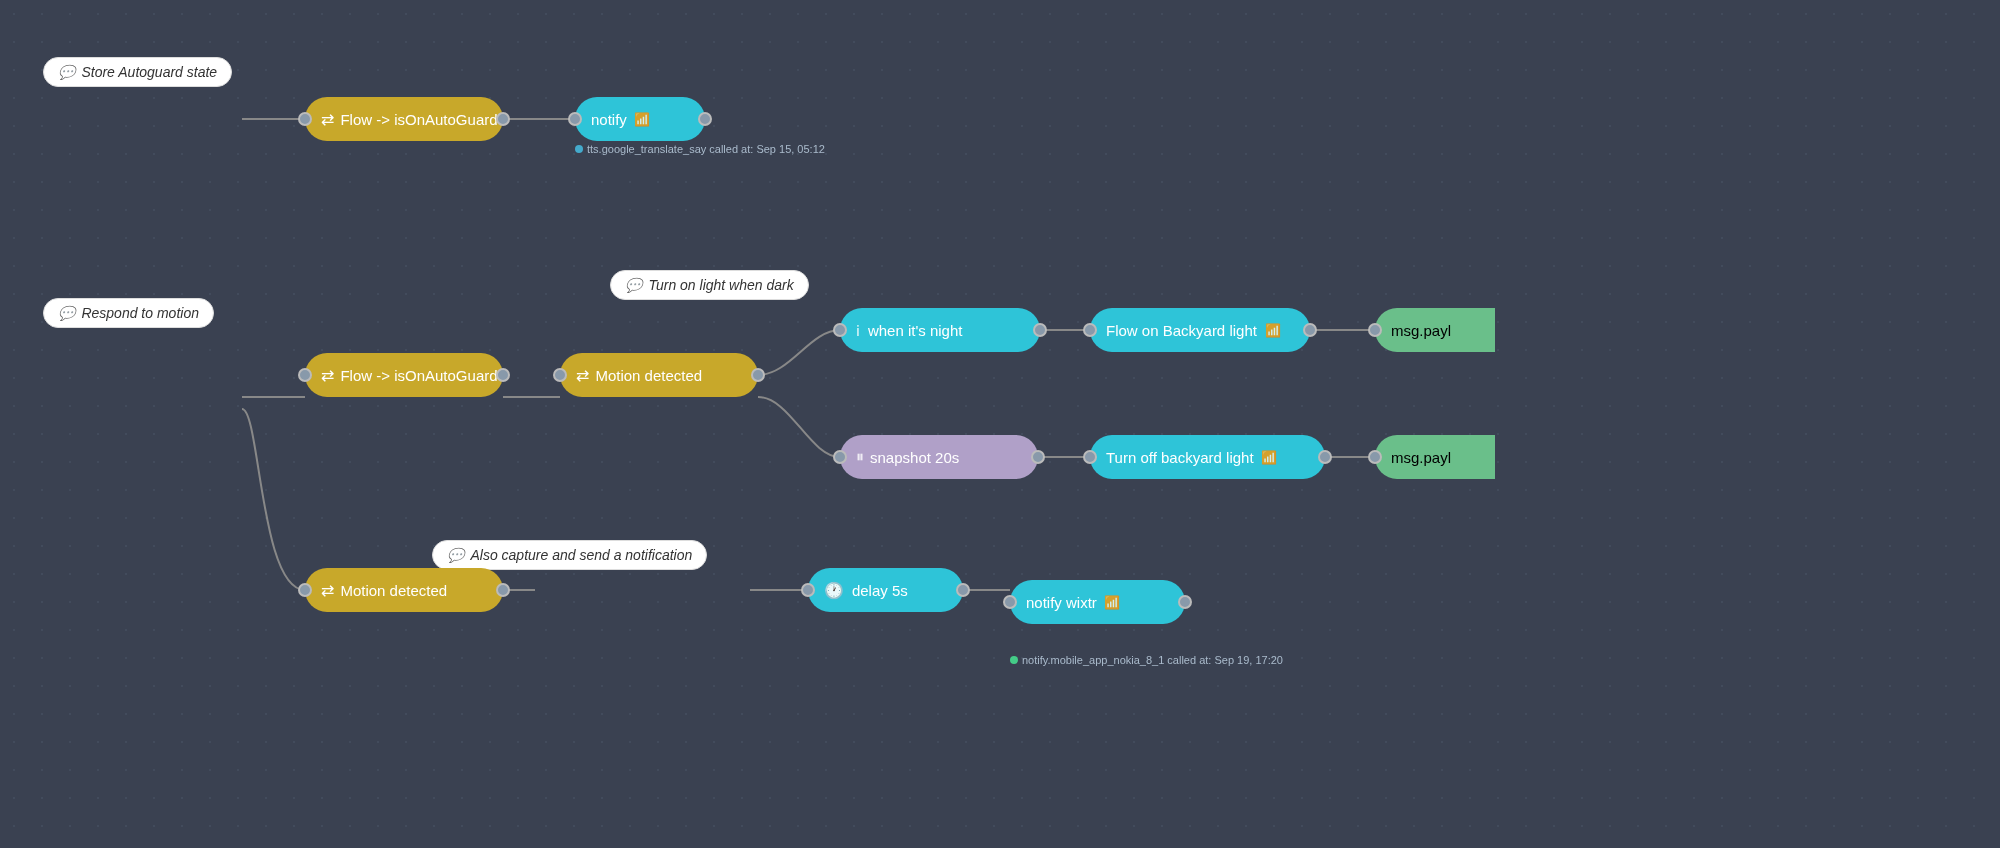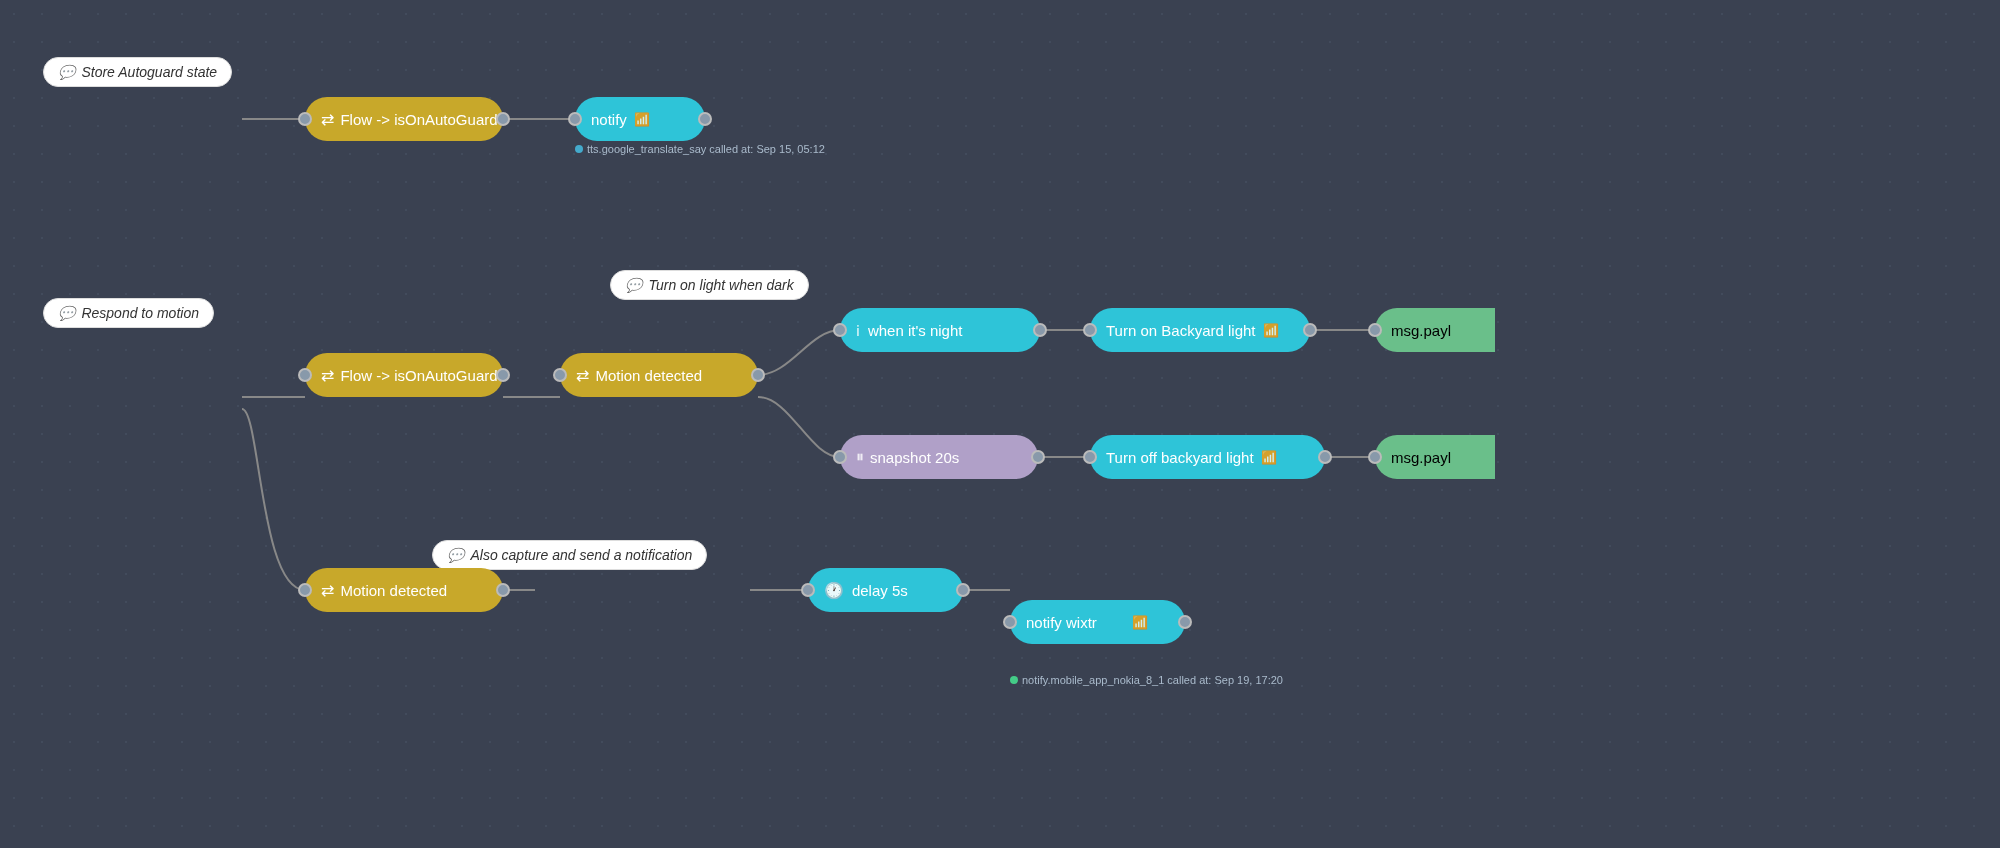--- a/index.html
+++ b/index.html
@@ -251,21 +251,21 @@
 
   <div class="node node-cyan" style="left: 840px; top: 308px; width: 200px;">
     <div class="port-left"></div>
     <span class="node-icon" style="font-size:15px;">ℹ</span>
     <span>when it's night</span>
     <div class="port-right"></div>
   </div>
 
   <div class="node node-cyan" style="left: 1090px; top: 308px; width: 220px;">
     <div class="port-left"></div>
-    <span>Turn on Backyard light</span>
+    <span>Flow on Backyard light</span>
     <span class="node-wifi">📶</span>
     <div class="port-right"></div>
   </div>
 
   <div class="node node-green" style="left: 1375px; top: 308px; width: 120px; border-radius: 22px 0 0 22px;">
     <div class="port-left"></div>
     <span>msg.payl</span>
   </div>
 
   <div class="node node-lavender" style="left: 840px; top: 435px; width: 198px;">
@@ -300,21 +300,21 @@
   </div>
 
 
   <div class="node node-cyan" style="left: 808px; top: 568px; width: 155px;">
     <div class="port-left"></div>
     <span class="node-icon">🕐</span>
     <span>delay 5s</span>
     <div class="port-right"></div>
   </div>
 
-  <div class="node node-cyan" style="left: 1010px; top: 600px; width: 175px; gap: 28px;">
+  <div class="node node-cyan" style="left: 1010px; top: 580px; width: 175px;">
     <div class="port-left"></div>
     <span>notify wixtr</span>
     <span class="node-wifi">📶</span>
     <div class="port-right"></div>
     <div class="node-status node-status-gray" style="left:0; top:46px;margin-top:28px;">
       <span class="dot" style="background:#44cc88;"></span>
       <span>notify.mobile_app_nokia_8_1 called at: Sep 19, 17:20</span>
     </div>
   </div>
 

